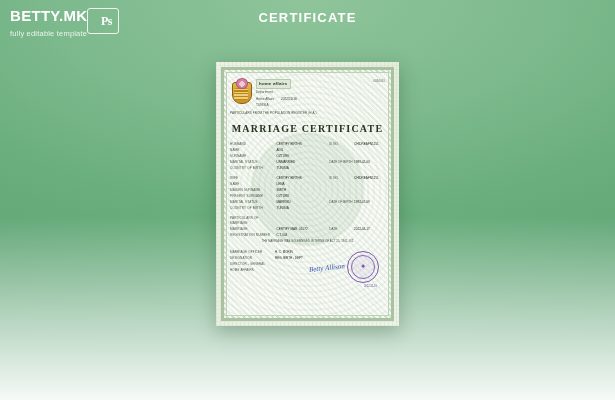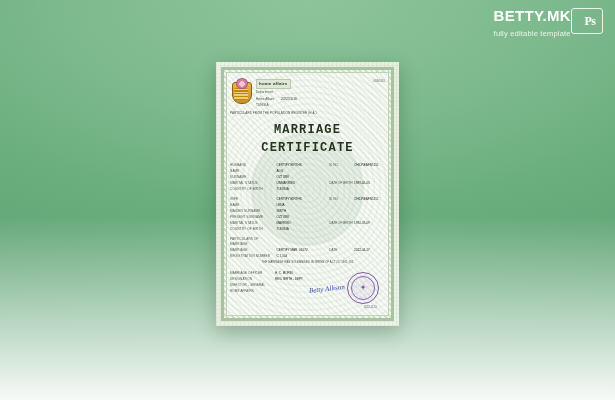--- a/index.html
+++ b/index.html
@@ -15,21 +15,21 @@
     overflow:hidden;
   }
   .page:after{
     content:"";position:absolute;left:0;right:0;bottom:0;height:46%;
     background:linear-gradient(to bottom, rgba(255,255,255,0) 0%, rgba(255,255,255,0.55) 55%, rgba(255,255,255,0.95) 100%);
     pointer-events:none;
   }
   
   .topbar{
     position:absolute;top:0;left:0;right:0;height:42px;
-    display:flex;align-items:flex-start;justify-content:flex-end;
+    display:flex;align-items:flex-start;justify-content:flex-start;
     z-index:5;
   }
   .brand{padding:8px 0 0 10px;}
   .brand-title{
     font-size:15px;font-weight:bold;color:#ffffff;letter-spacing:.3px;line-height:1;
   }
   .brand-sub{
     font-size:7.5px;color:#eaf5ec;margin-top:6px;letter-spacing:.2px;
   }
   .center-title{
@@ -104,22 +104,22 @@
   .head-row{display:flex;gap:3px;margin-top:1.6px;}
   .head-label{width:22px;color:#4a5a4b;}
   .head-val{color:#2f3d30;}
   .serial{
     position:absolute;right:0;top:1px;font-size:3px;color:#6a7a6b;
   }
   .subtitle-line{
     margin-top:3px;font-size:3px;color:#44543f;letter-spacing:.1px;
   }
   .doc-title{
-    text-align:center;margin:6px 0 5px 0;font-size:12px;font-weight:bold;
-    letter-spacing:1.2px;color:#26331f;font-family:Liberation Mono, monospace;
+    text-align:center;margin:6px 0 5px 0;font-size:10px;font-weight:bold;
+    letter-spacing:1.2px;color:#26331f;font-family:Liberation Serif, serif;
   }
   .field-table{width:100%;border-collapse:collapse;}
   .field-table td{padding:.7px 0;vertical-align:top;font-size:3.1px;}
   .t-label{width:30%;color:#4e5d4e;letter-spacing:.15px;}
   .t-val{width:34%;color:#24301f;}
   .t-label2{width:16%;color:#4e5d4e;}
   .t-val2{width:20%;color:#24301f;}
   .sec-gap td{height:4px;padding:0;}
   .note{
     text-align:center;font-size:2.7px;color:#3f4f3f;margin-top:2px;letter-spacing:.1px;
@@ -151,20 +151,21 @@
 </head>
 <body>
 
 <div class="page">
 
   <div class="topbar">
     <div class="brand">
       <div class="brand-title">BETTY.MK</div>
       <div class="brand-sub">fully editable template</div>
     </div>
+    <div class="center-title">CERTIFICATE</div>
     <div class="ps-badge">Ps</div>
   </div>
 
   <div class="sheet-wrap">
     <div class="sheet"></div>
     <div class="border-outer"></div>
     <div class="border-inner"></div>
     <div class="guilloche"></div>
 
     <div class="content">

